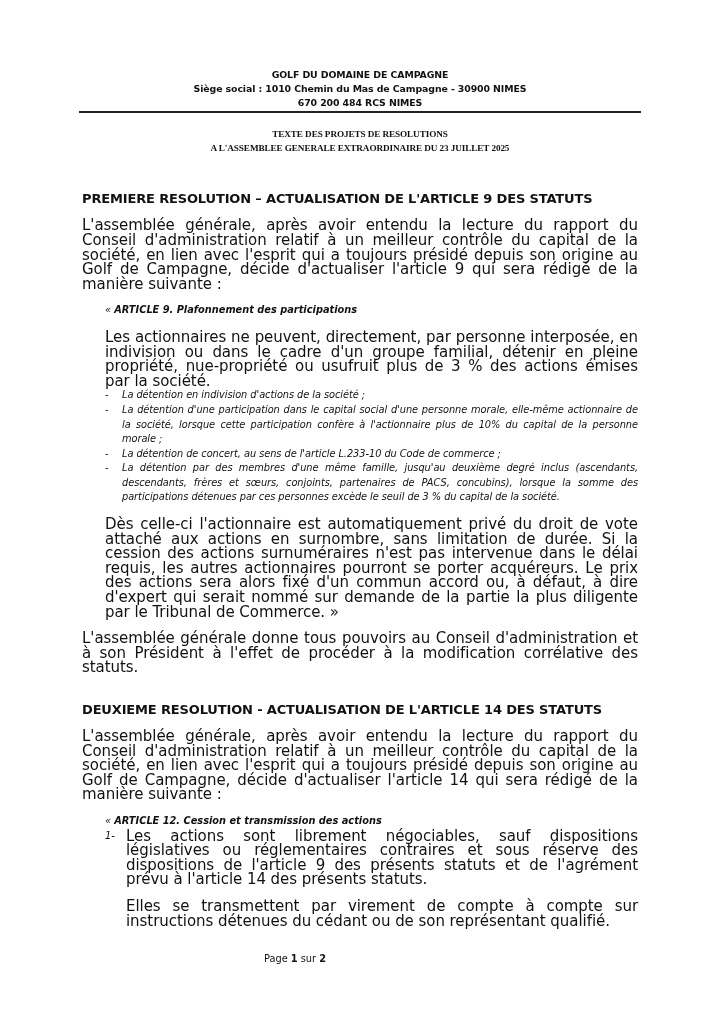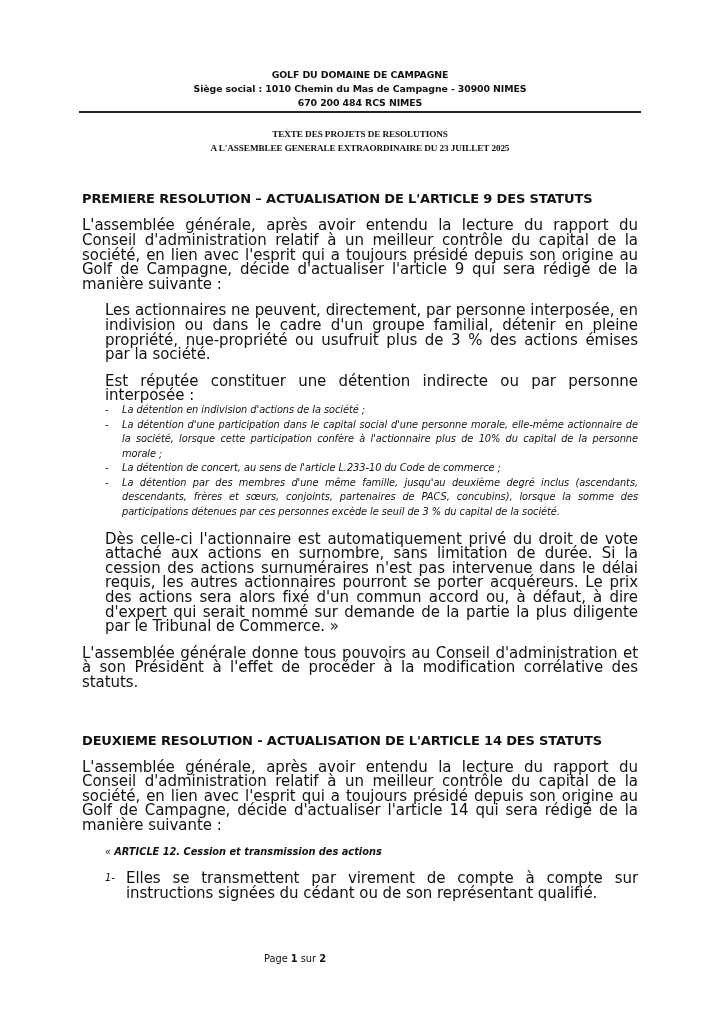--- a/index.html
+++ b/index.html
@@ -42,21 +42,21 @@
       letter-spacing: -0.1px;
       font-family: Liberation Serif, serif;
     }
     .res-head {
       font-weight: bold;
       font-size: 13px;
       line-height: 14px;
       letter-spacing: -0.15px;
     }
     .res1 { margin-top: 37px; }
-    .res2 { margin-top: 44px; }
+    .res2 { margin-top: 28px; }
     p {
       margin: 0;
       font-size: 15px;
       line-height: 14.6px;
       text-align: justify;
       letter-spacing: -0.05px;
     }
     .gap-m { margin-top: 12px; }
     .indent {
       padding-left: 23px;
@@ -134,23 +134,23 @@
     <div>TEXTE DES PROJETS DE RESOLUTIONS</div>
     <div>A L'ASSEMBLEE GENERALE EXTRAORDINAIRE DU 23 JUILLET 2025</div>
   </div>
 
   <section>
     <div class="res-head res1">PREMIERE RESOLUTION – ACTUALISATION DE L'ARTICLE 9 DES STATUTS</div>
 
     <p class="gap-m">L'assemblée générale, après avoir entendu la lecture du rapport du Conseil d'administration relatif à un meilleur contrôle du capital de la société, en lien avec l'esprit qui a toujours présidé depuis son origine au Golf de Campagne, décide d'actualiser l'article 9 qui sera rédigé de la manière suivante :</p>
 
     <div class="indent">
+      <div class="art-title gap-m"><span class="guill">« </span><span>ARTICLE 9. Plafonnement des participations</span></div>
 
       <p class="it gap-m">Les actionnaires ne peuvent, directement, par personne interposée, en indivision ou dans le cadre d'un groupe familial, détenir en pleine propriété, nue-propriété ou usufruit plus de 3 % des actions émises par la société.</p>
-      <p class="it gap-m">Est réputée constituer une détention indirecte ou par personne interposée :</p>
     </div>
 
     <ul class="dash gap-m">
       <li><span class="mark">-</span><span>La détention en indivision d'actions de la société ;</span></li>
       <li><span class="mark">-</span><span>La détention d'une participation dans le capital social d'une personne morale, elle-même actionnaire de la société, lorsque cette participation confère à l'actionnaire plus de 10% du capital de la personne morale ;</span></li>
       <li><span class="mark">-</span><span>La détention de concert, au sens de l'article L.233-10 du Code de commerce ;</span></li>
       <li><span class="mark">-</span><span>La détention par des membres d'une même famille, jusqu'au deuxième degré inclus (ascendants, descendants, frères et sœurs, conjoints, partenaires de PACS, concubins), lorsque la somme des participations détenues par ces personnes excède le seuil de 3 % du capital de la société.</span></li>
     </ul>
 
     <div class="indent">
@@ -165,21 +165,22 @@
 
     <p class="gap-m">L'assemblée générale, après avoir entendu la lecture du rapport du Conseil d'administration relatif à un meilleur contrôle du capital de la société, en lien avec l'esprit qui a toujours présidé depuis son origine au Golf de Campagne, décide d'actualiser l'article 14 qui sera rédigé de la manière suivante :</p>
 
     <div class="indent">
       <div class="art-title gap-m"><span class="guill">« </span><span>ARTICLE 12. Cession et transmission des actions</span></div>
     </div>
 
     <ol class="num gap-m">
       <li>
         <span class="mark">1-</span>
-        <p class="it gap-m">Elles se transmettent par virement de compte à compte sur instructions signées du cédant ou de son représentant qualifié.</p>
+        <p class="it">Les actions sont librement négociables, sauf dispositions législatives ou réglementaires contraires et sous réserve des dispositions de l'article 9 des présents statuts et de l'agrément prévu à l'article 14 des présents statuts.</p>
+        <p class="it gap-m">Elles se transmettent par virement de compte à compte sur instructions détenues du cédant ou de son représentant qualifié.</p>
       </li>
     </ol>
   </section>
 </div>
 
 <div class="footer">
   <span>Page </span><b>1</b><span> sur </span><b>2</b>
 </div>
 
 </body></html>

